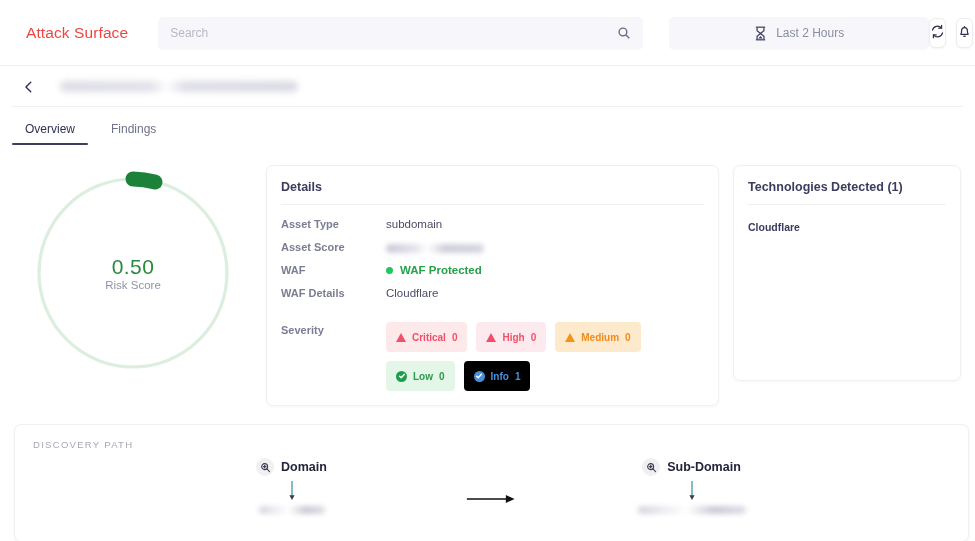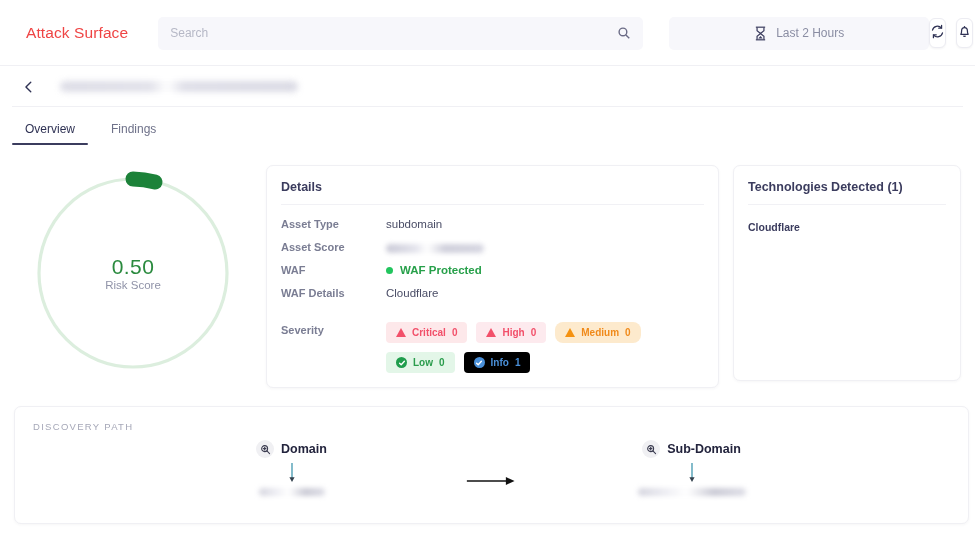--- a/index.html
+++ b/index.html
@@ -173,28 +173,28 @@
     height: 9px; width: 98px; border-radius: 5px; margin-top: 6px;
     background: linear-gradient(90deg,#c9c9d6,#e3e3ec 30%,#ffffff 42%,#cfcfdb 60%,#d6d6e1);
     filter: blur(2.4px);
   }
   .waf-ok { display: flex; align-items: center; gap: 7px; font-size: 11.5px; color: #27a04a; font-weight: 600; }
   .waf-dot { width: 7px; height: 7px; border-radius: 50%; background: #22c55e; }
 
   .sev-wrap { display: flex; flex-wrap: wrap; gap: 9px; padding-top: 1px; max-width: 330px; }
   .sev {
     display: inline-flex; align-items: center; gap: 6px;
-    height: 21px; padding: 0 10px; border-radius: 4px;
+    height: 30px; padding: 0 10px; border-radius: 4px;
     font-size: 10px; font-weight: 700; white-space: nowrap;
     cursor: pointer;
   }
   .sev .cnt { font-weight: 700; }
   .sev-critical { background: #fde8ea; color: #f2506a; }
   .sev-high     { background: #fdeaee; color: #f2506a; }
-  .sev-medium   { background: #fdeacd; color: #f08a1a; border-radius: 8px; }
+  .sev-medium   { background: #fdeacd; color: #f08a1a; }
   .sev-low      { background: #e3f6e8; color: #2a9c4c; }
   .sev-info     { background: #000000; color: #4a90d9; }
   .tri { width: 0; height: 0; border-left: 5px solid transparent; border-right: 5px solid transparent; }
   .tri-red { border-bottom: 9px solid #f2506a; }
   .tri-orange { border-bottom: 9px solid #f59211; }
   .cmark { width: 11px; height: 11px; border-radius: 50%; display: flex; align-items: center; justify-content: center; }
   .cmark.green { background: #1f9d4c; }
   .cmark.blue { background: #4a90d9; }
   .cmark svg { display:block; }
 

